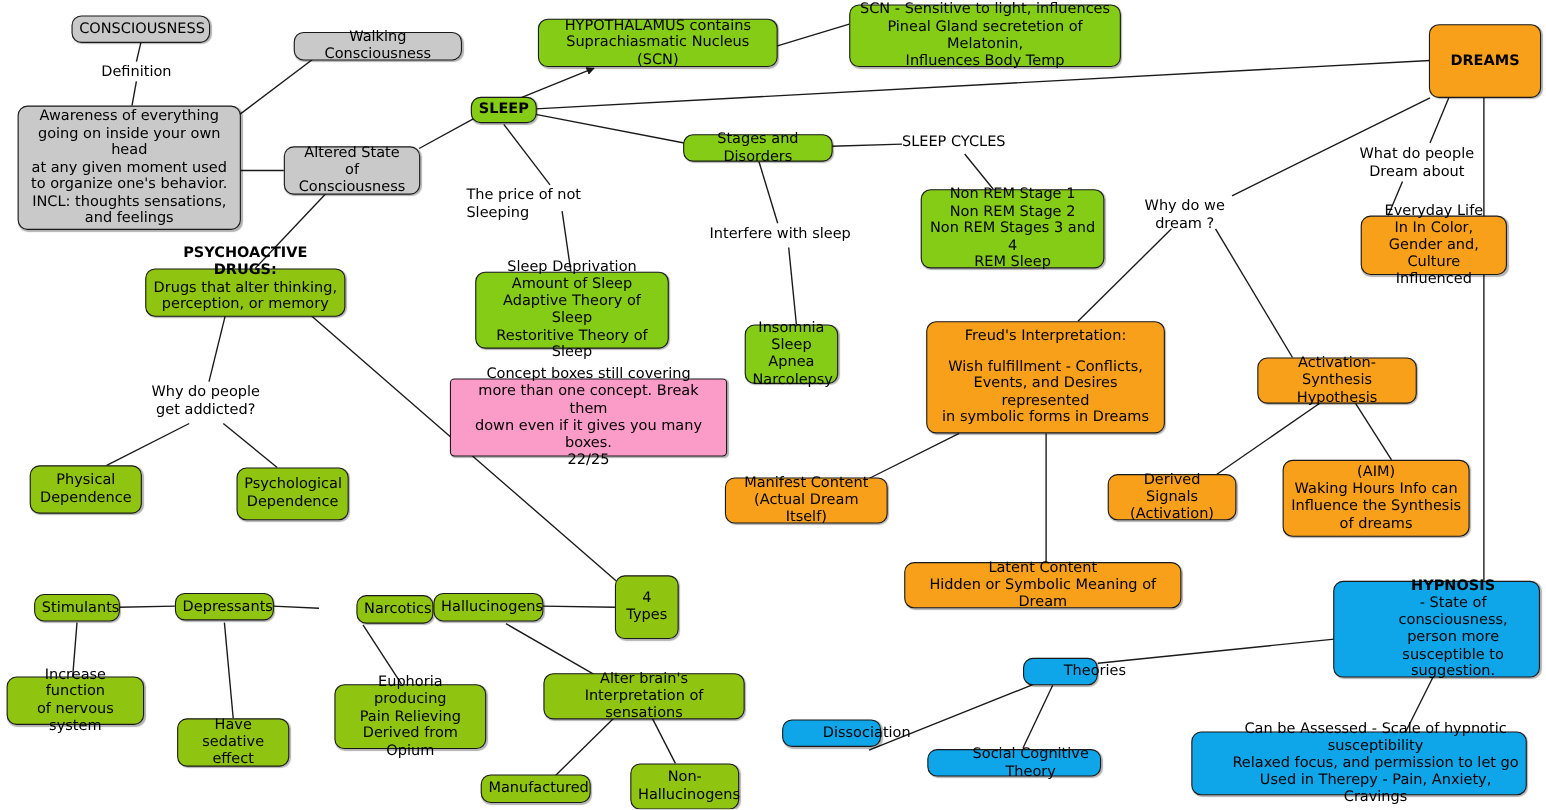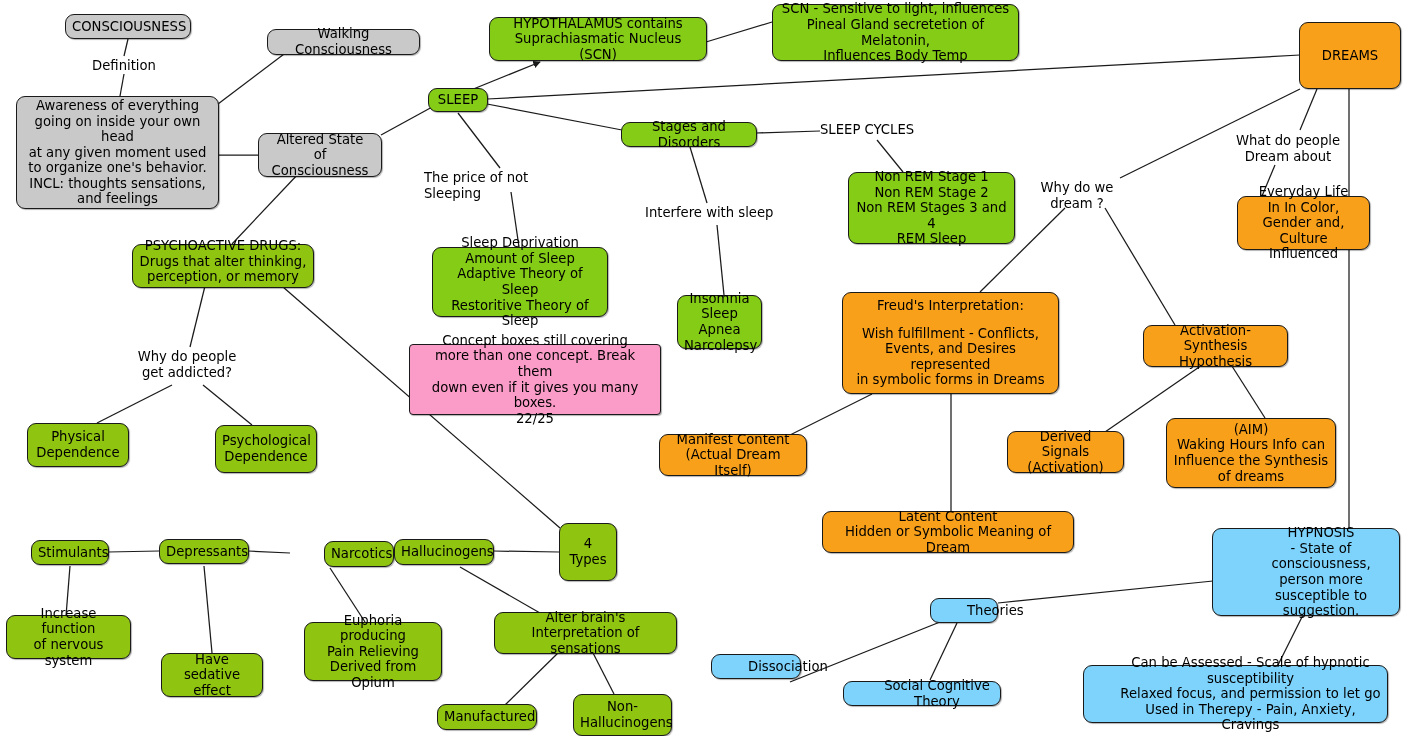--- a/index.html
+++ b/index.html
@@ -37,23 +37,23 @@
     font-size: 13.2px;
     padding: 2px 6px;
     z-index: 5;
     box-shadow: 1px 1px 1px rgba(0,0,0,0.30);
   }
   .node span { display: block; width: 100%; }
   .n-gray   { background: #c9c9c9; }
   .n-blue   { background: #84cc16; }
   .n-green  { background: #8fc511; }
   .n-orange { background: #f9a01b; }
-  .n-teal   { background: #7dd3fc; padding-left: 36px; }
+  .n-teal   { background: #0ea5e9; padding-left: 36px; }
   .n-pink   { background: #fb9cc8; }
-  .bold { font-weight: normal; }
+  .bold { font-weight: bold; }
   .label {
     position: absolute;
     font-size: 13.2px;
     color: #000000;
     text-align: center;
     line-height: 1.2;
     white-space: pre-line;
     z-index: 4;
   }
 </style>
@@ -181,21 +181,21 @@
 Pineal Gland  secretetion of Melatonin,
 Influences Body Temp</span>
   </div>
 
   <div class="node n-blue" style="left:621px; top:122px; width:136px; height:25px;">
     <span>Stages and Disorders</span>
   </div>
 
   <div class="label" style="left:820px; top:122px; width:100px; text-align:left;">SLEEP CYCLES</div>
 
-  <div class="node n-blue" style="left:837px; top:172px; width:167px; height:72px;margin-left:11px;">
+  <div class="node n-blue" style="left:837px; top:172px; width:167px; height:72px;">
     <span style="white-space: pre-line;">Non REM  Stage 1
 Non REM Stage 2
 Non REM Stages 3 and 4
 REM Sleep</span>
   </div>
 
   <div class="label" style="left:424px; top:170px; width:165px; text-align:left;">The price of not Sleeping</div>
 
   <div class="node n-blue" style="left:432px; top:247px; width:176px; height:70px;">
     <span style="white-space: pre-line;">Sleep Deprivation

